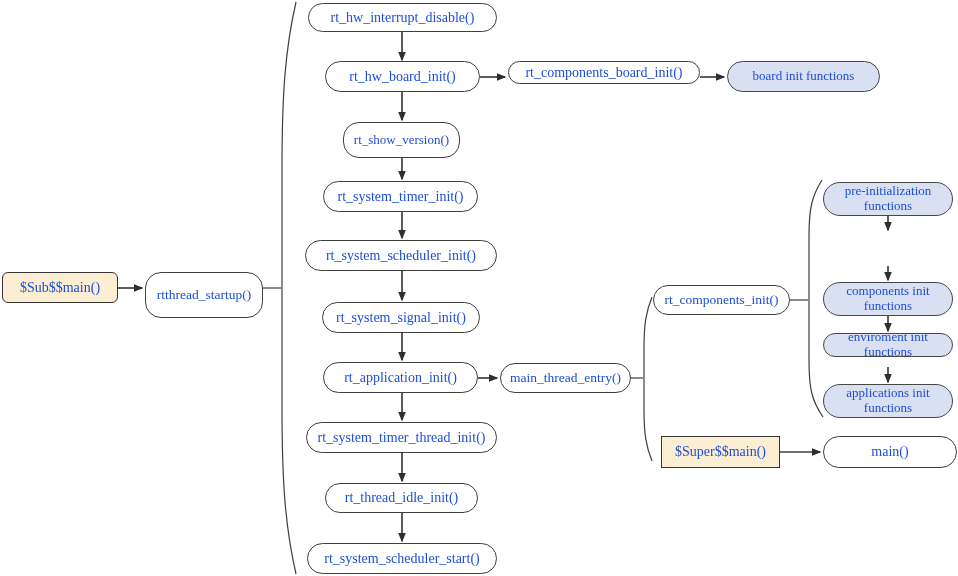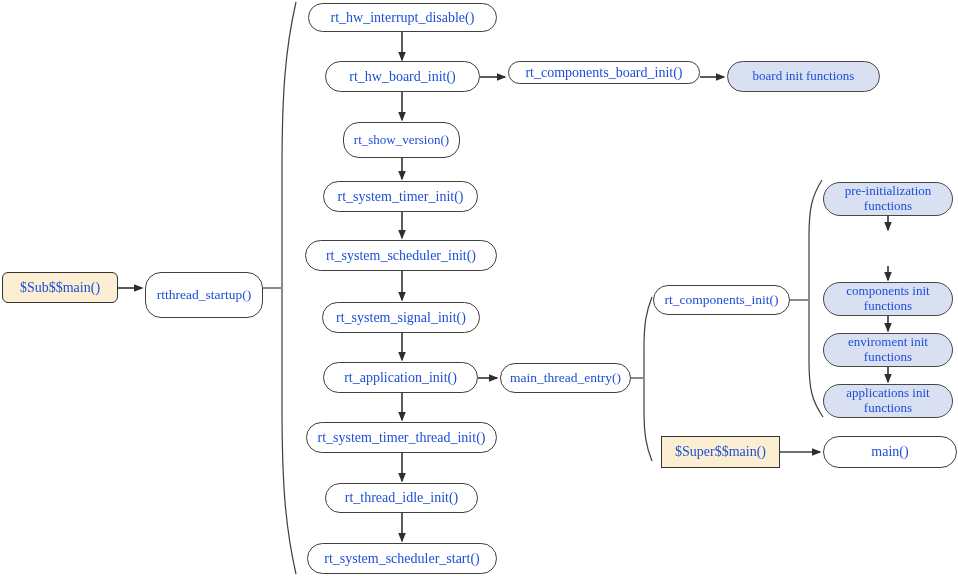--- a/index.html
+++ b/index.html
@@ -85,19 +85,19 @@
   <div class="node pill" style="left:323px;top:362px;width:155px;height:31px;">rt_application_init()</div>
   <div class="node pill" style="left:500px;top:363px;width:131px;height:30px;font-size:13.5px;">main_thread_entry()</div>
   <div class="node pill" style="left:306px;top:422px;width:191px;height:31px;">rt_system_timer_thread_init()</div>
   <div class="node pill" style="left:325px;top:483px;width:153px;height:30px;">rt_thread_idle_init()</div>
   <div class="node pill" style="left:307px;top:543px;width:190px;height:31px;">rt_system_scheduler_start()</div>
 
   <div class="node pill" style="left:653px;top:285px;width:137px;height:30px;font-size:13.5px;">rt_components_init()</div>
 
   <div class="node pill blue" style="left:823px;top:182px;width:130px;height:34px;">pre-initialization functions</div>
   <div class="node pill blue" style="left:823px;top:282px;width:130px;height:34px;">components init functions</div>
-  <div class="node pill blue" style="left:823px;top:333px;width:130px;height:34px;">enviroment init functions</div>
+  <div class="node pill blue" style="left:823px;top:333px;width:130px;height:24px;">enviroment init functions</div>
   <div class="node pill blue" style="left:823px;top:384px;width:130px;height:34px;">applications init functions</div>
 
   <div class="node yellow" style="left:661px;top:436px;width:119px;height:32px;">$Super$$main()</div>
   <div class="node pill" style="left:823px;top:436px;width:134px;height:32px;">main()</div>
 
 </div>
 
 </body></html>

